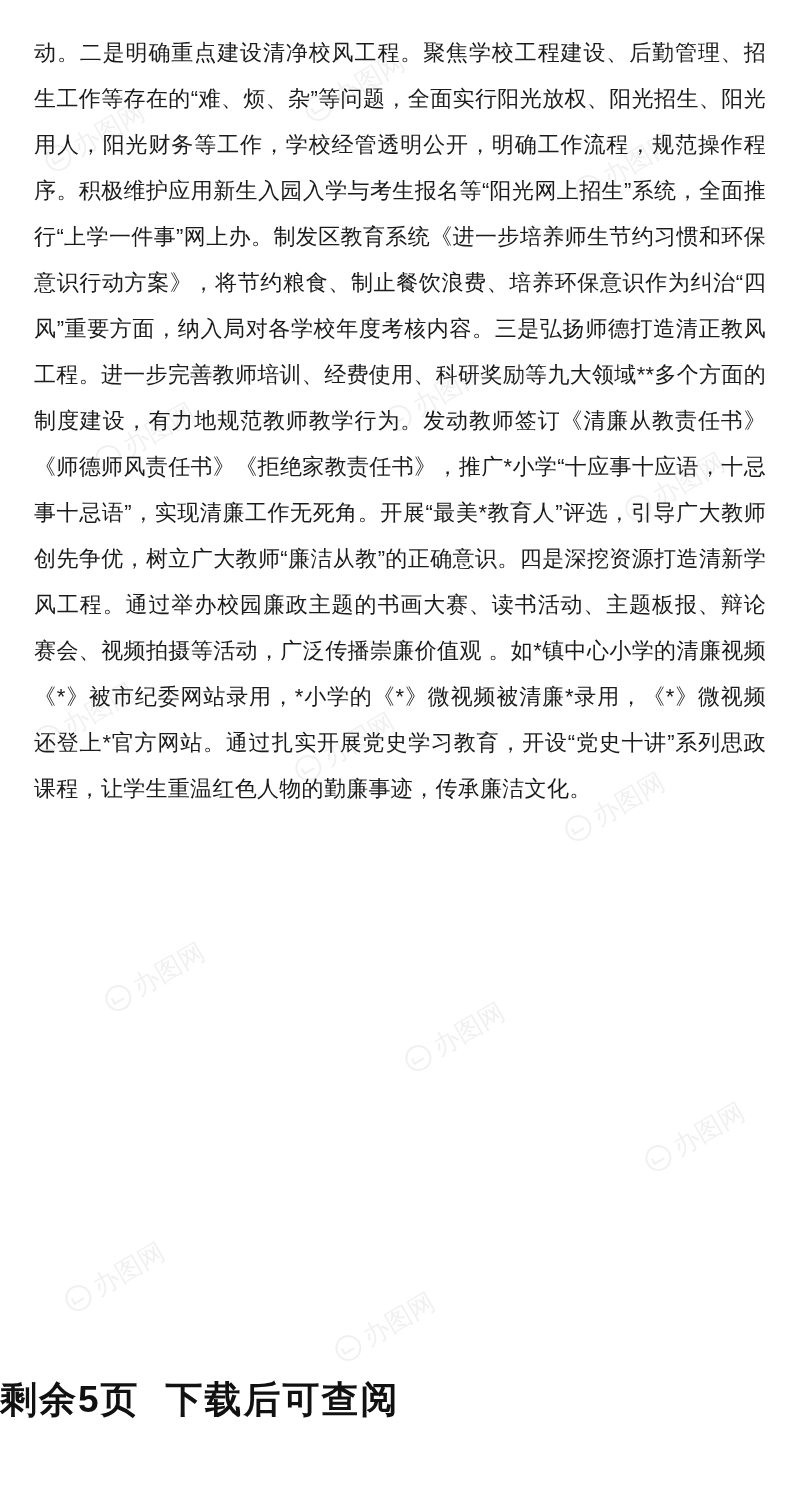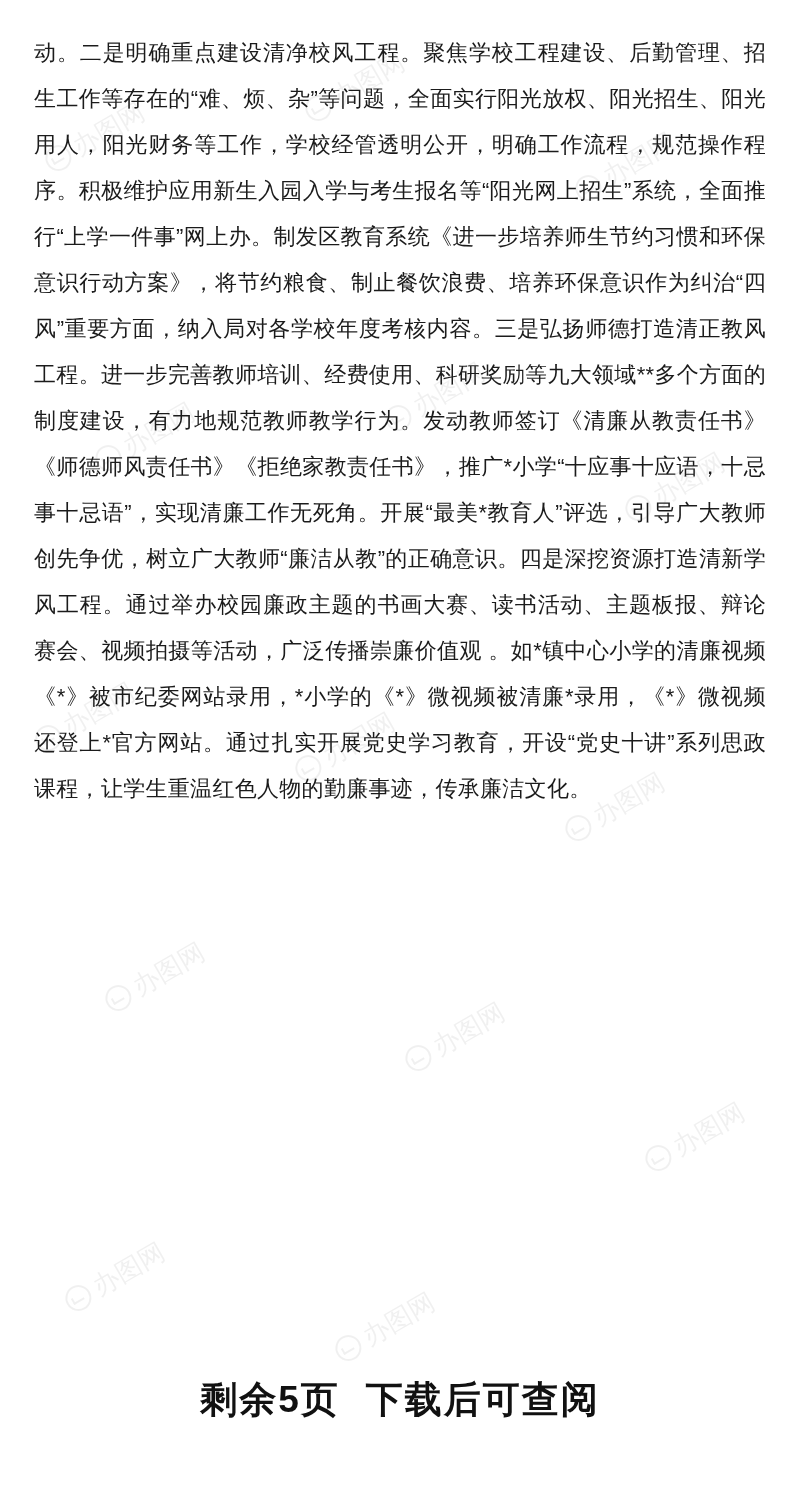--- a/index.html
+++ b/index.html
@@ -39,21 +39,20 @@
     height: 46px;
   }
   .section-head {
     font-weight: bold;
   }
   .footer-note {
     position: absolute;
     left: 0;
     right: 0;
     bottom: 70px;
-    text-align: center;
     font-size: 37px;
     font-weight: bold;
     letter-spacing: 2px;
     color: #111111;
     z-index: 3;
   }
   .footer-note .gap {
     display: inline-block;
     width: 26px;
   }

